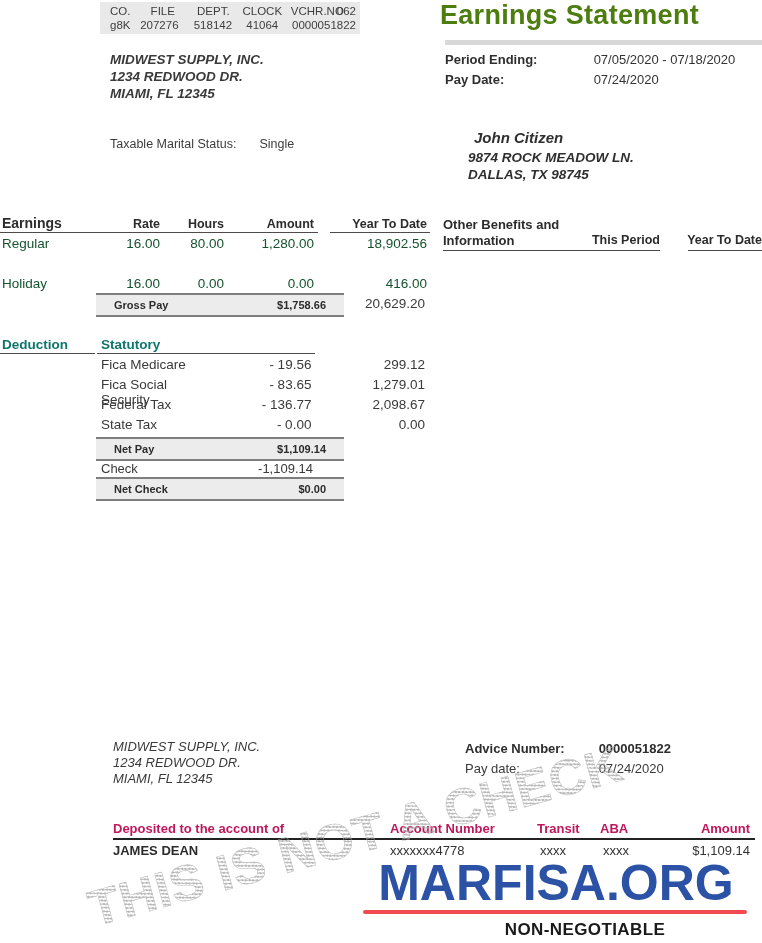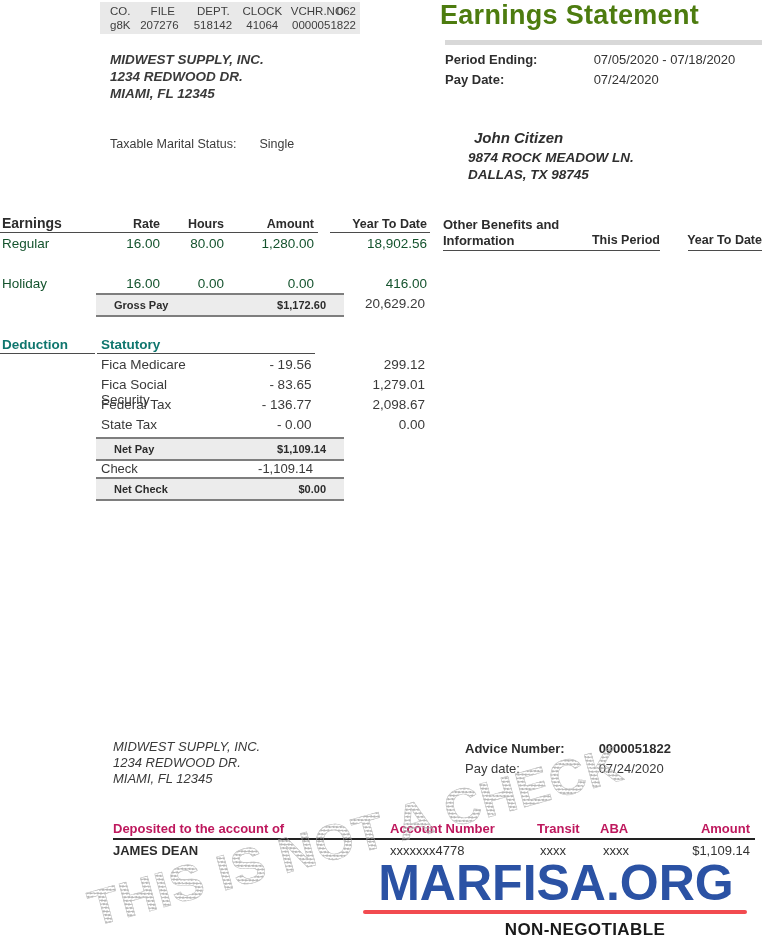--- a/index.html
+++ b/index.html
@@ -168,21 +168,21 @@
   <div class="tbl-row" style="top:276px;">
     <span class="c-label">Holiday</span>
     <span class="c-rate">16.00</span>
     <span class="c-hours">0.00</span>
     <span class="c-amount">0.00</span>
     <span class="c-ytd">416.00</span>
   </div>
 
   <div class="grayrow" style="top:293px;">
     <span>Gross Pay</span>
-    <span>$1,172.60</span>
+    <span>$1,758.66</span>
   </div>
   <div class="ytd-float" style="top:296px;">20,629.20</div>
 
   <div class="benefits-title">
     <div>Other Benefits and</div>
     <div>Information</div>
   </div>
   <div class="benefits-period">This Period</div>
   <div class="benefits-ytd">Year To Date</div>
   <div class="rule" style="left:443px;top:250px;width:217px;"></div>

